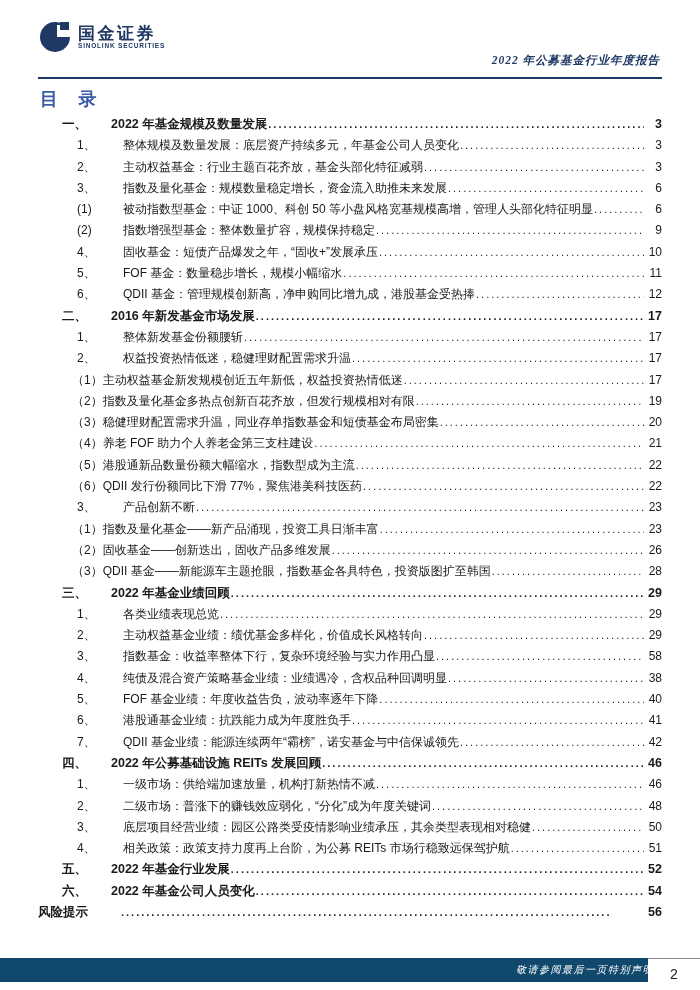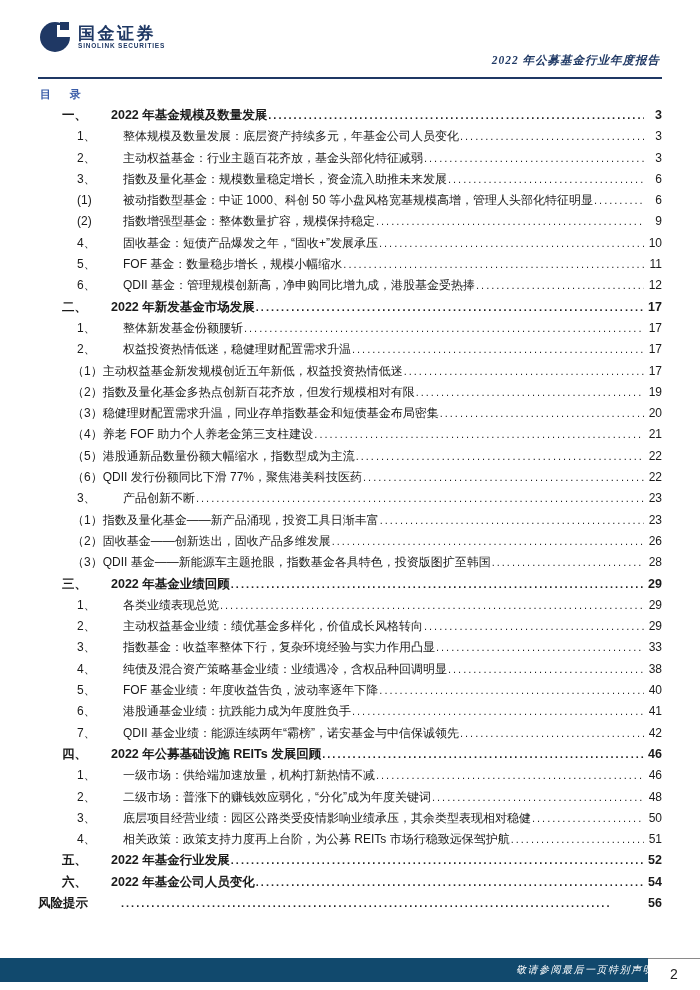--- a/index.html
+++ b/index.html
@@ -26,21 +26,21 @@
   .report-title{
     position:absolute;right:40px;top:53px;
     font-family:"Liberation Serif",serif;font-style:italic;font-weight:bold;
     font-size:11.5px;color:var(--brand);letter-spacing:1px;
   }
   .header-rule{position:absolute;left:38px;right:38px;top:77px;height:2px;background:var(--brand);}
 
   
   .toc{position:absolute;left:38px;right:38px;top:87px;}
   .toc-title{
-    color:var(--toc-title);font-size:11px;font-weight:bold;letter-spacing:8px;
+    color:var(--toc-title);font-size:18px;font-weight:bold;letter-spacing:8px;
     font-family:"Liberation Serif",serif;margin:0 0 5px 2px;
   }
   .toc-row{display:flex;align-items:baseline;height:21.3px;font-size:12px;white-space:nowrap;}
   .toc-row .num{flex:none;}
   .toc-row .t{flex:none;}
   .toc-row .dots{
     flex:1;overflow:hidden;white-space:nowrap;
     font-size:11px;letter-spacing:2px;color:#222;margin:0 2px 0 1px;
   }
   .toc-row .pg{flex:none;min-width:16px;text-align:right;}
@@ -135,21 +135,21 @@
         <span class="pg">11</span>
       </div>
       <div class="toc-row lvl-item">
         <span class="num">6、</span>
         <span class="t">QDII 基金：管理规模创新高，净申购同比增九成，港股基金受热捧</span>
         <span class="dots">................................................................................................................................................................................................................................................</span>
         <span class="pg">12</span>
       </div>
       <div class="toc-row lvl-chapter">
         <span class="num">二、</span>
-        <span class="t">2022 年新发基金市场发展</span>
+        <span class="t">2016 年新发基金市场发展</span>
         <span class="dots">................................................................................................................................................................................................................................................</span>
         <span class="pg">17</span>
       </div>
       <div class="toc-row lvl-item">
         <span class="num">1、</span>
         <span class="t">整体新发基金份额腰斩</span>
         <span class="dots">................................................................................................................................................................................................................................................</span>
         <span class="pg">17</span>
       </div>
       <div class="toc-row lvl-item">
@@ -233,21 +233,21 @@
       <div class="toc-row lvl-item">
         <span class="num">2、</span>
         <span class="t">主动权益基金业绩：绩优基金多样化，价值成长风格转向</span>
         <span class="dots">................................................................................................................................................................................................................................................</span>
         <span class="pg">29</span>
       </div>
       <div class="toc-row lvl-item">
         <span class="num">3、</span>
         <span class="t">指数基金：收益率整体下行，复杂环境经验与实力作用凸显</span>
         <span class="dots">................................................................................................................................................................................................................................................</span>
-        <span class="pg">33</span>
+        <span class="pg">58</span>
       </div>
       <div class="toc-row lvl-item">
         <span class="num">4、</span>
         <span class="t">纯债及混合资产策略基金业绩：业绩遇冷，含权品种回调明显</span>
         <span class="dots">................................................................................................................................................................................................................................................</span>
         <span class="pg">38</span>
       </div>
       <div class="toc-row lvl-item">
         <span class="num">5、</span>
         <span class="t">FOF 基金业绩：年度收益告负，波动率逐年下降</span>

